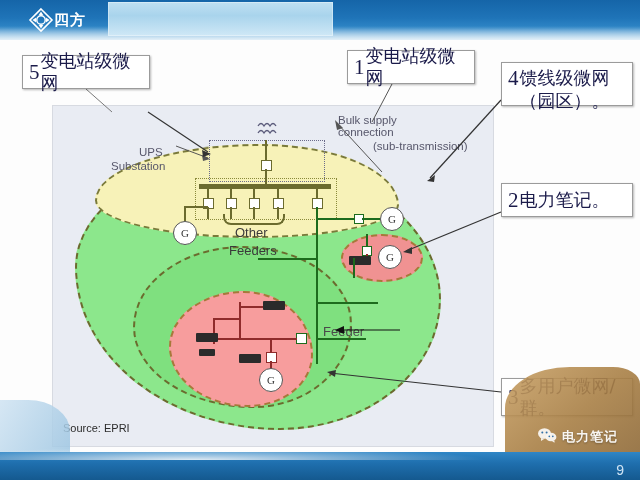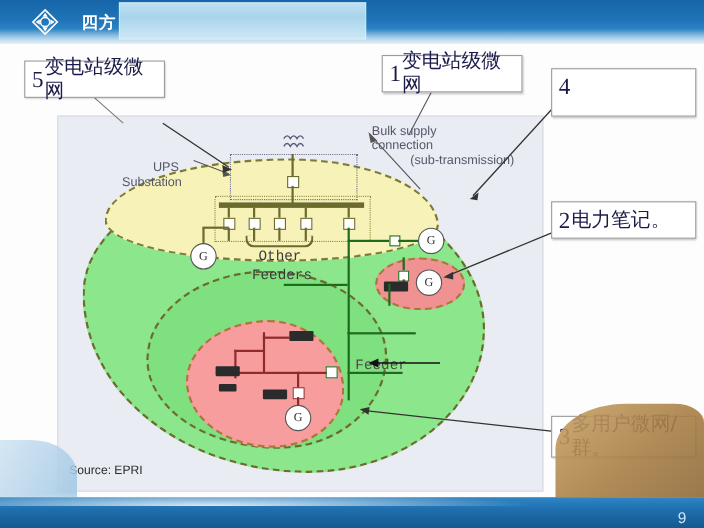--- a/index.html
+++ b/index.html
@@ -13,21 +13,21 @@
   
   .header{
     position:absolute;left:0;top:0;width:640px;height:40px;
     background:linear-gradient(to bottom,#1565a8 0%,#1f74b8 45%,#2f86c6 70%,#8fc3e4 100%);
   }
   .header-shine{
     position:absolute;left:0;top:26px;width:640px;height:14px;
     background:linear-gradient(to bottom,rgba(255,255,255,.0),rgba(255,255,255,.75));
   }
   .logo-wrap{
-    position:absolute;left:28px;top:6px;height:28px;display:flex;align-items:center;gap:20px;
+    position:absolute;left:28px;top:6px;height:28px;display:flex;align-items:center;gap:0;
   }
   .logo-mark{width:26px;height:26px;position:relative;}
   .logo-text{
     color:#ffffff;font-size:15px;font-weight:bold;letter-spacing:1px;
     font-family:"DejaVu Sans","Liberation Sans",sans-serif;
   }
   .title-band{
     position:absolute;left:108px;top:2px;width:225px;height:34px;
     background:linear-gradient(to bottom,#bfe0f2 0%,#a9d4ec 40%,#cfe8f6 100%);
     box-shadow:0 0 0 1px rgba(255,255,255,.35) inset;
@@ -111,21 +111,21 @@
   }
   .bldg{position:absolute;width:22px;height:9px;background:#2b2b2b;border-radius:1px;}
   .bldg-s{position:absolute;width:16px;height:7px;background:#2b2b2b;border-radius:1px;}
   .xfmr{position:absolute;width:20px;height:14px;}
   .dlabel{
     position:absolute;color:#57576b;font-size:11.5px;line-height:1.12;
     font-family:"Liberation Sans","DejaVu Sans",sans-serif;
   }
   .dlabel-dark{
     position:absolute;color:#3a3a3a;font-size:13px;line-height:1.12;
-    font-family:Liberation Mono, monospace;
+    font-family:Liberation Sans, sans-serif;
   }
   .brace{
     position:absolute;left:170px;top:108px;width:58px;height:9px;
     border:2px solid #6b6b2e;border-top:none;border-radius:0 0 8px 8px;
   }
   .src{
     position:absolute;left:10px;top:316px;color:#2b2b2b;font-size:11px;
     font-family:"Liberation Sans","DejaVu Sans",sans-serif;
   }
 
@@ -316,33 +316,49 @@
     <span class="ctxt">变电站级微网</span>
   </div>
 
   <div class="callout" id="box1">
     <span class="cnum">1</span>
     <span class="ctxt">变电站级微网</span>
   </div>
 
   <div class="callout" id="box4">
     <span class="cnum">4</span>
+    <span class="ctxt">馈线级微网（园区）。</span>
   </div>
 
   <div class="callout" id="box2">
     <span class="cnum">2</span>
     <span class="ctxt">电力笔记。</span>
   </div>
 
   <div class="callout" id="box3">
     <span class="cnum">3</span>
     <span class="ctxt">多用户微网/群。</span>
   </div>
 
   <div class="decor-brown"></div>
   <div class="decor-blue"></div>
 
+  <div class="watermark">
+    <span>
+      <svg width="20" height="16" viewBox="0 0 20 16">
+        <ellipse cx="7.5" cy="6.5" rx="6.5" ry="5.2" fill="#ffffff" opacity=".95"></ellipse>
+        <polygon points="4,11 4,14 7.5,11.8" fill="#ffffff" opacity=".95"></polygon>
+        <circle cx="5.3" cy="5.6" r="1" fill="#2a6fae"></circle>
+        <circle cx="9.6" cy="5.6" r="1" fill="#2a6fae"></circle>
+        <ellipse cx="14" cy="10" rx="5.4" ry="4.3" fill="#ffffff" opacity=".95"></ellipse>
+        <polygon points="17.5,13.4 17.5,15.8 14.6,13.8" fill="#ffffff" opacity=".95"></polygon>
+        <circle cx="12.3" cy="9.3" r=".85" fill="#2a6fae"></circle>
+        <circle cx="15.8" cy="9.3" r=".85" fill="#2a6fae"></circle>
+      </svg>
+    </span>
+    <span class="wm-text">电力笔记</span>
+  </div>
 
   <div class="footer"></div>
   <div class="footer-wave"></div>
   <div class="pagenum">9</div>
 
 </div>
 
 </body></html>

